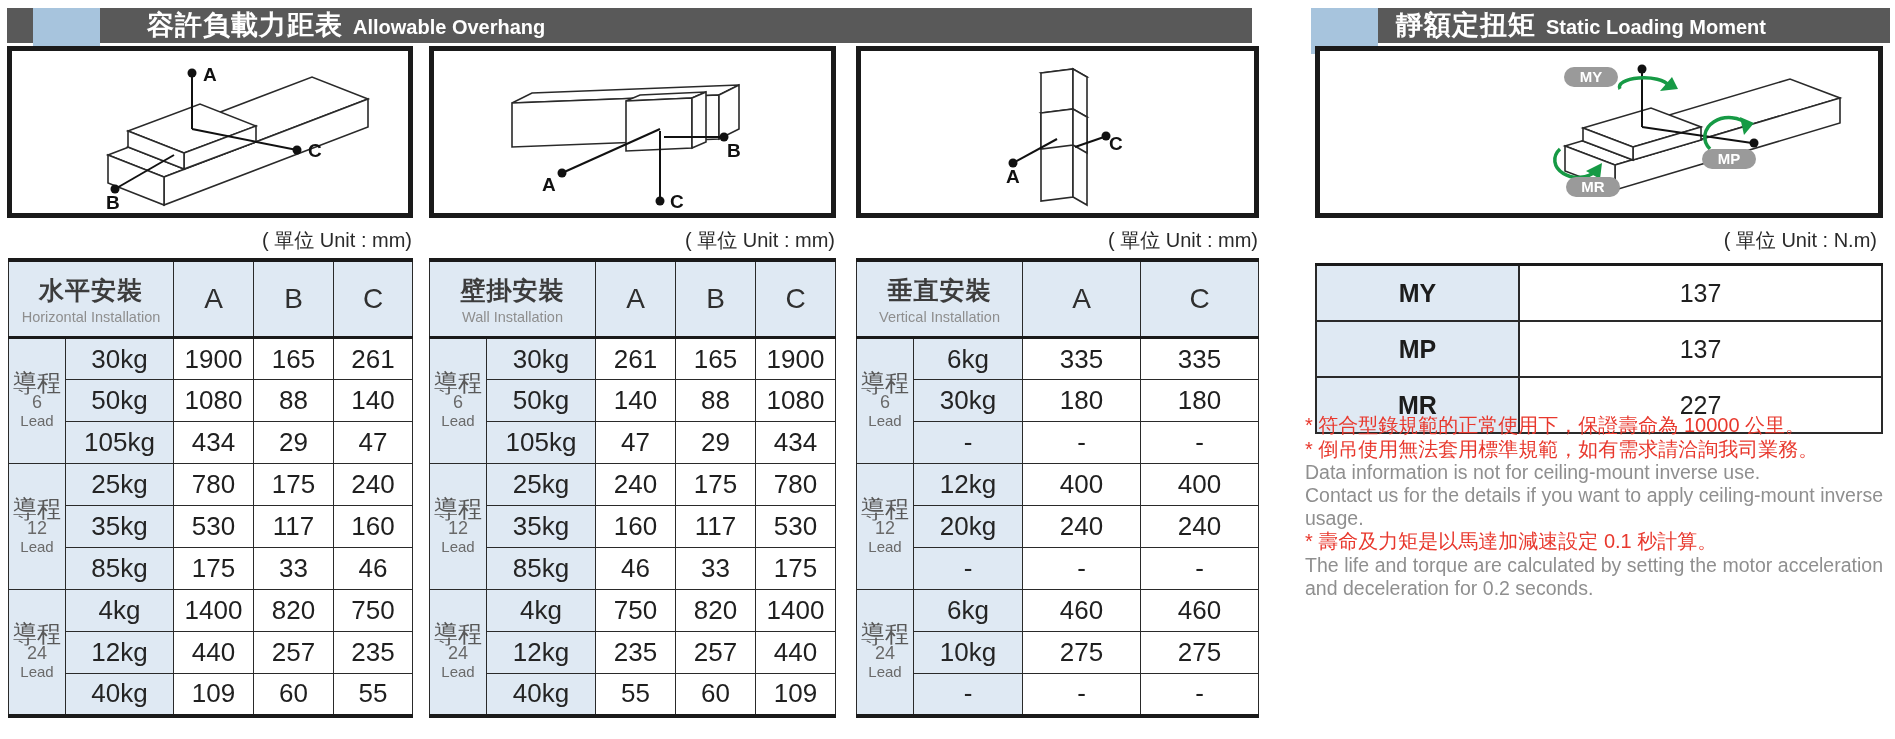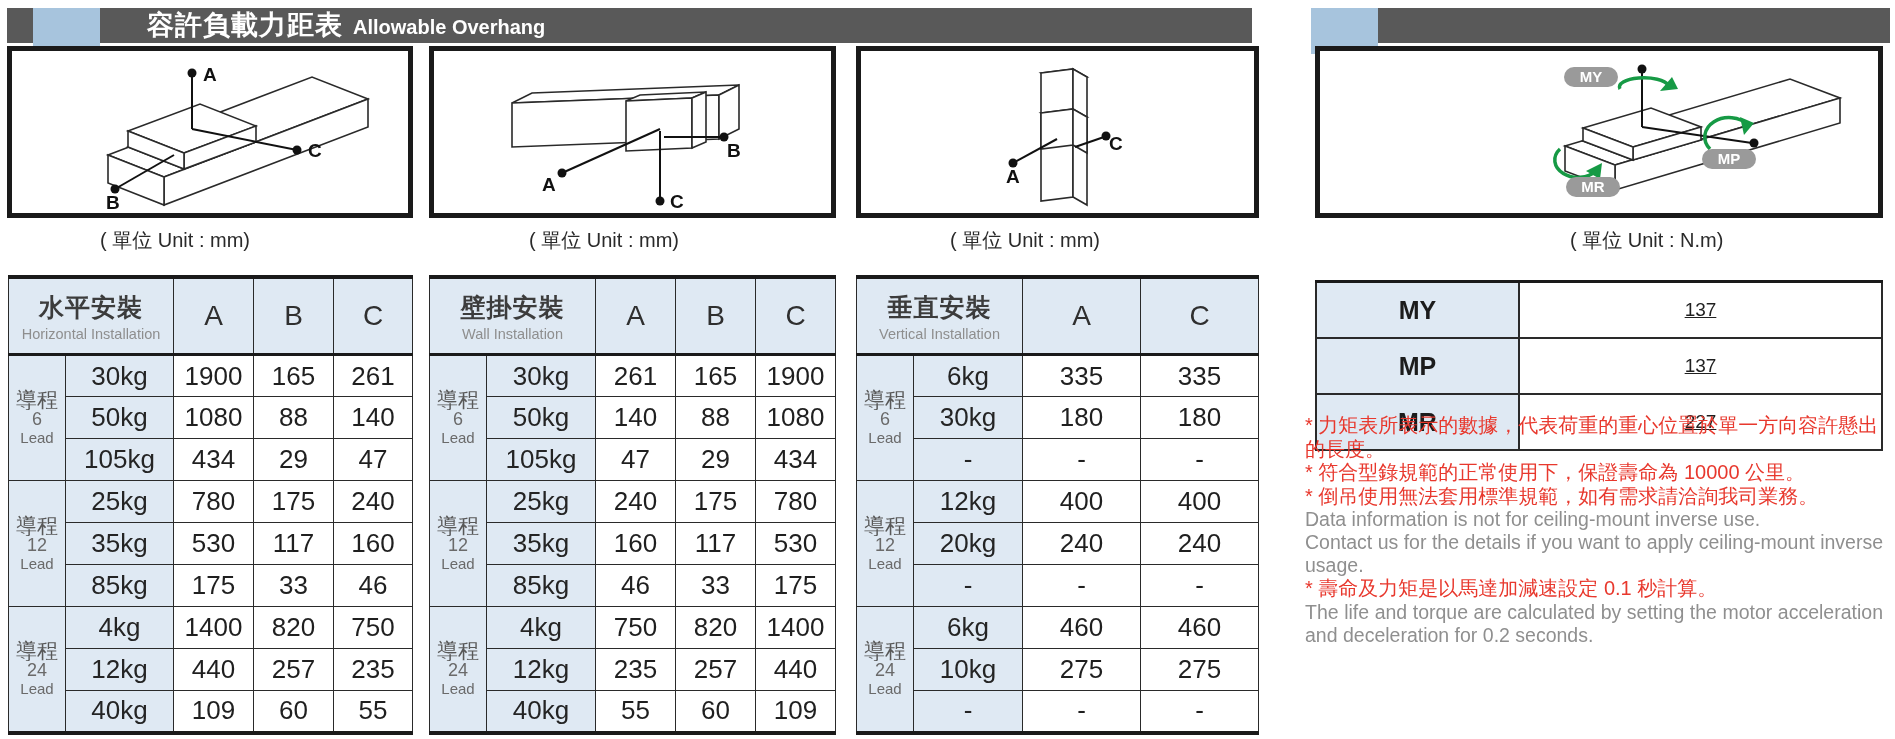--- a/index.html
+++ b/index.html
@@ -11,44 +11,44 @@
   .hdr-sq{position:absolute;top:8px;width:67px;height:46px;background:#a7c4dd;}
   .hdr-title{position:absolute;top:8px;height:35px;line-height:35px;color:#fff;white-space:nowrap;}
   .hdr-title .zh{font-size:27px;font-weight:bold;letter-spacing:1px;}
   .hdr-title .en{font-size:20px;font-weight:bold;margin-left:10px;}
 
   
   .diag{position:absolute;top:46px;height:172px;background:#fff;border:5px solid #1a1a1a;box-sizing:border-box;}
   .diag svg{display:block;}
 
   
-  .unit{position:absolute;top:227px;font-size:20px;color:#2a2a2a;white-space:nowrap;}
-
-  
-  table.ov, table.mo{position:absolute;border-collapse:collapse;table-layout:fixed;background:#0c4a6e;margin-top:17px;}
+  .unit{position:absolute;top:227px;font-size:20px;color:#2a2a2a;text-align:right;white-space:nowrap;}
+
+  
+  table.ov, table.mo{position:absolute;border-collapse:collapse;table-layout:fixed;background:#0c4a6e;}
   table.ov{top:258px;}
   table.ov td,table.ov th{border:1.5px solid #2a2a2a;padding:0;text-align:center;vertical-align:middle;}
   table.ov{border-top:4px solid #1a1a1a;border-bottom:4px solid #1a1a1a;}
   table.ov thead th{border-bottom:3px solid #1a1a1a;background:#dfe9f3;height:74px;}
   table.ov tbody tr{height:42px;}
   .tcell .tz{font-size:25px;color:#3c3c3c;letter-spacing:1px;}
   .tcell .te{font-size:14.5px;color:#8e8e8e;font-weight:normal;margin-top:2px;}
   th.chead{font-size:28px;font-weight:normal;color:#2f2f2f;}
   td.lead{background:#dfe9f3;color:#6a6a6a;}
-  td.lead .lz{font-size:21px;color:#585858;line-height:20px;}
+  td.lead .lz{font-size:24px;color:#585858;line-height:20px;}
   td.lead .ln{font-size:18px;line-height:19px;}
   td.lead .le{font-size:15px;line-height:17px;}
   td.wt{background:#dfe9f3;font-size:26px;color:#242424;}
   td.val{background:#fff;font-size:26px;color:#1f1f1f;}
 
   
   table.mo{top:263px;left:1315px;width:568px;border-top:3px solid #1a1a1a;border-bottom:2.5px solid #1a1a1a;}
   table.mo td{border:2px solid #2a2a2a;text-align:center;vertical-align:middle;height:54px;padding:0;}
   td.mlabel{background:#dfe9f3;font-weight:bold;font-size:25px;color:#1c1c1c;width:201px;}
-  td.mval{background:#fff;font-size:19px;color:#1f1f1f;text-decoration:underline;}
+  td.mval{background:#fff;font-size:25px;color:#1f1f1f;}
 
   
   .notes{position:absolute;left:1305px;top:414px;width:578px;}
   .note{margin:0;}
   .note.red{color:#e8382d;font-size:20px;line-height:23.5px;}
   .note.gray{color:#8f8f8f;font-size:19.5px;line-height:23px;text-align:justify;}
 
   
   .stroke{fill:#fff;stroke:#2a2a2a;stroke-width:1.6;}
   .mline{stroke:#111;stroke-width:2;fill:none;}
@@ -65,20 +65,23 @@
 <div id="screen">
 
   <div class="hdr-bar" style="left:7px;width:1245px;"></div>
   <div class="hdr-sq" style="left:33px;"></div>
   <div class="hdr-title" style="left:147px;">
     <span class="zh">容許負載力距表</span><span class="en">Allowable Overhang</span>
   </div>
 
   <div class="hdr-bar" style="left:1311px;width:579px;"></div>
   <div class="hdr-sq" style="left:1311px;"></div>
+  <div class="hdr-title" style="left:1396px;">
+    <span class="zh">靜額定扭矩</span><span class="en">Static Loading Moment</span>
+  </div>
 
   <div class="diag" style="left:7px;width:406px;">
     <svg width="396" height="162" viewBox="0 0 396 162">
       <polygon class="stroke" points="96,104 300,26 356,48 152,126"></polygon>
       <polygon class="stroke" points="152,126 356,48 356,76 152,154"></polygon>
       <polygon class="stroke" points="96,104 152,126 152,154 96,132"></polygon>
       <polygon class="stroke" points="116,96 188,69 244,91 172,118"></polygon>
       <polygon class="stroke" points="116,80 188,53 244,75 172,102"></polygon>
       <polygon class="stroke" points="172,102 244,75 244,91 172,118"></polygon>
       <polygon class="stroke" points="116,80 172,102 172,118 116,96"></polygon>
@@ -438,21 +441,20 @@
           <td class="mval">137</td>
         </tr>
         <tr>
           <td class="mlabel">MR</td>
           <td class="mval">227</td>
         </tr>
       </tbody>
     </table>
 
   <div class="notes">
-      <div class="note red">* 力矩表所表示的數據，代表荷重的重心位置於單一方向容許懸出的長度。</div>
       <div class="note red">* 符合型錄規範的正常使用下，保證壽命為 10000 公里。</div>
       <div class="note red">* 倒吊使用無法套用標準規範，如有需求請洽詢我司業務。</div>
       <div class="note gray">Data information is not for ceiling-mount inverse use.</div>
       <div class="note gray">Contact us for the details if you want to apply ceiling-mount inverse usage.</div>
       <div class="note red">* 壽命及力矩是以馬達加減速設定 0.1 秒計算。</div>
       <div class="note gray">The life and torque are calculated by setting the motor acceleration and deceleration for 0.2 seconds.</div>
     </div>
 
 </div>
 

